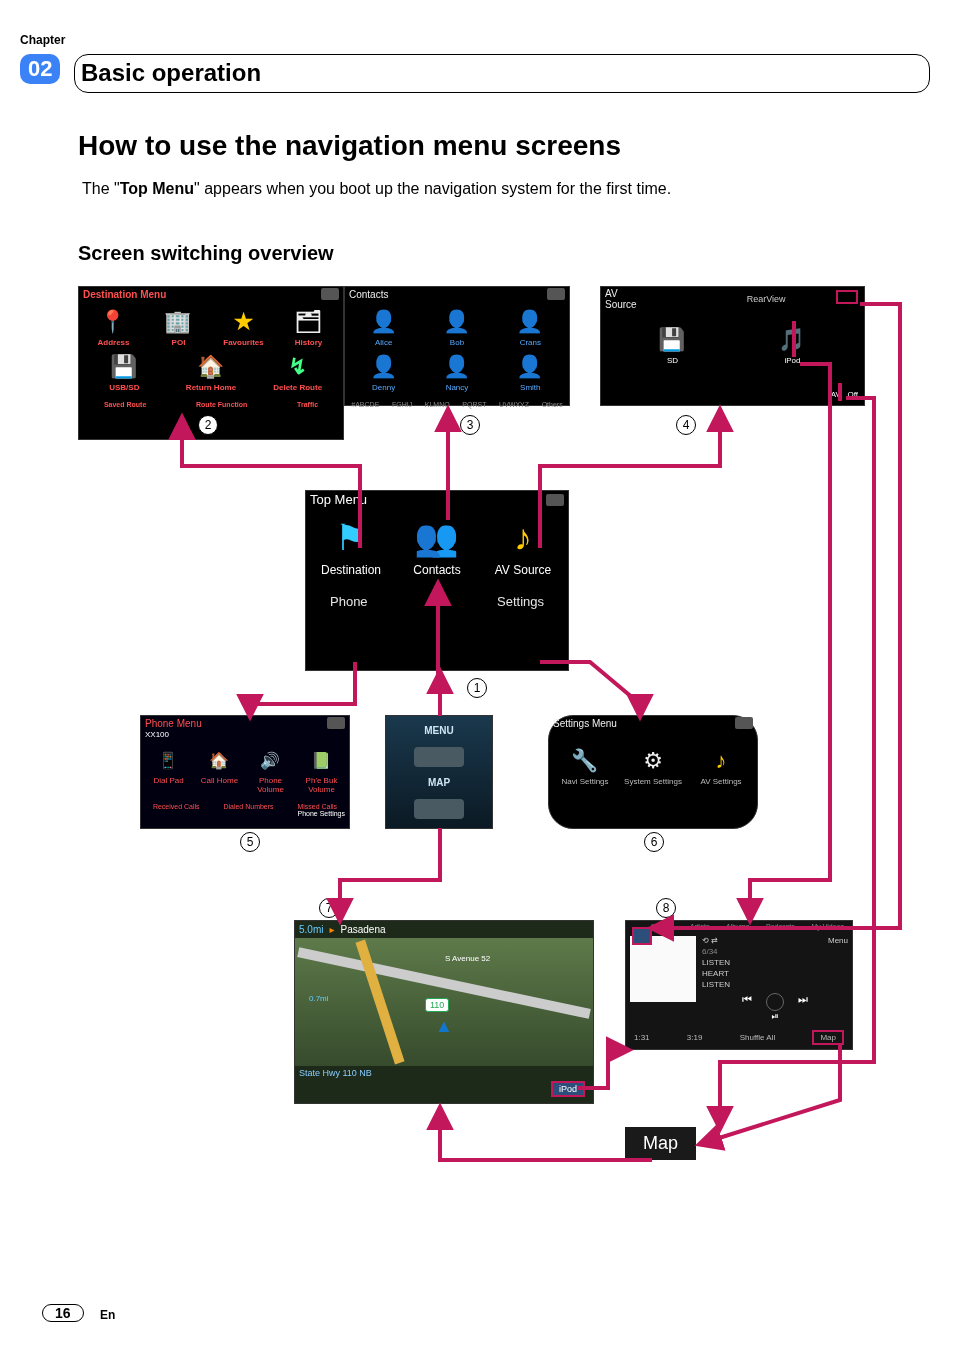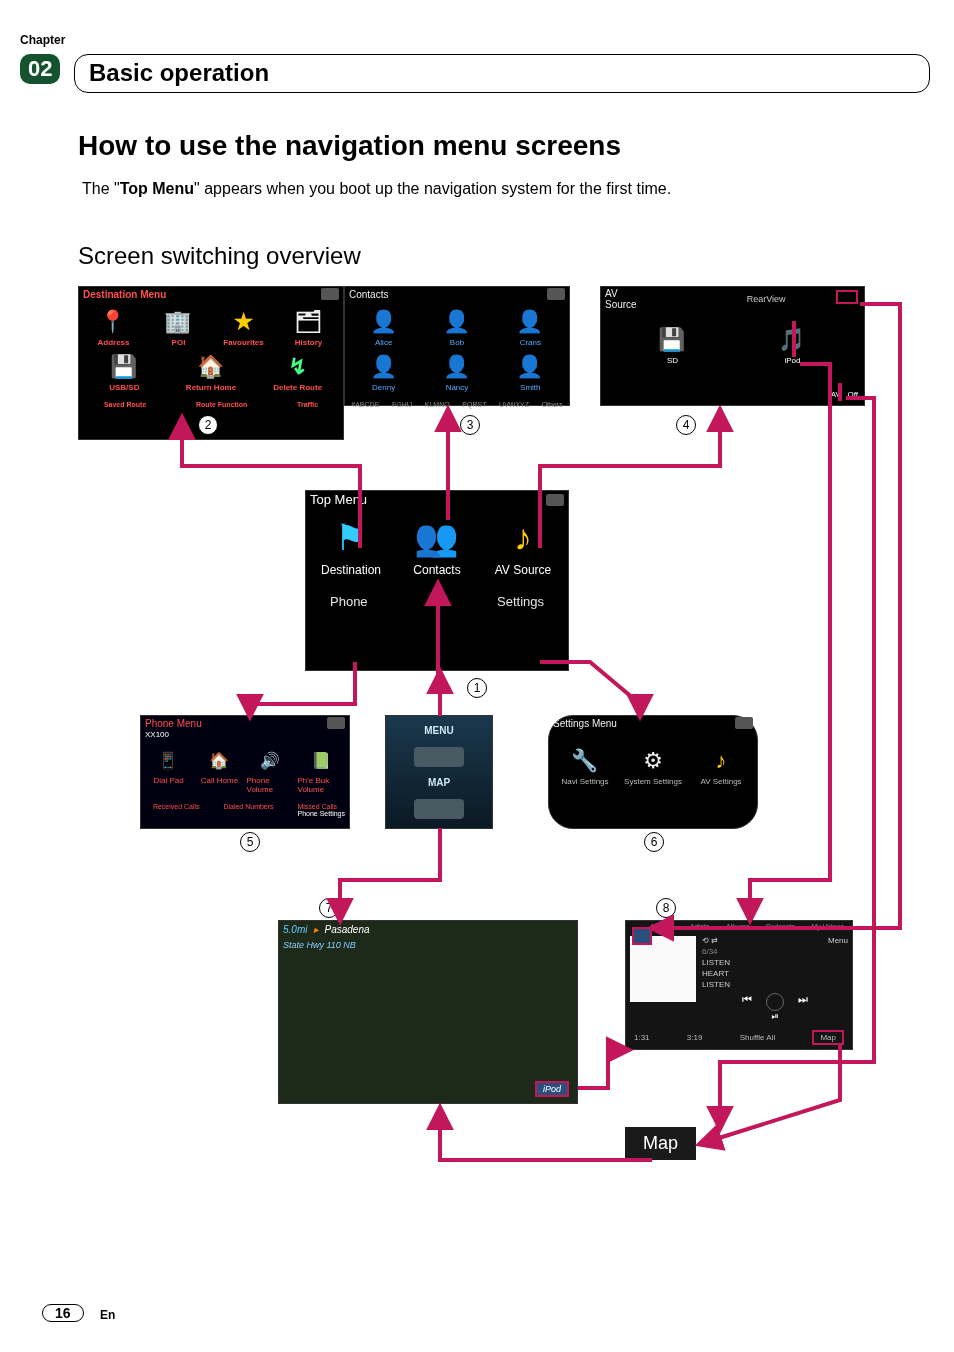--- a/index.html
+++ b/index.html
@@ -19,90 +19,90 @@
   }
   .chapter-label{
     position:absolute;
     left:20px; top:33px;
     font-size:12px;
     font-weight:bold;
   }
   .badge02{
     position:absolute;
     left:20px; top:54px;
-    background:#14532d;
+    background:#3b82f6;
     color:#fff;
     font-weight:bold;
     font-size:22px;
     padding:2px 8px;
     border-radius:10px;
   }
   .chapter-title-bar{
     position:absolute;
     left:74px; top:54px;
     right:24px;
     border:1px solid #000;
     border-radius:14px;
-    padding:4px 14px 5px;
+    padding:4px 6px 5px;
     font-size:24px;
     font-weight:bold;
   }
   .section-title{
     position:absolute;
     left:78px; top:130px;
     font-size:28px;
     font-weight:bold;
   }
   .intro-text{
     position:absolute;
     left:82px; top:180px;
     font-size:16px;
   }
   .intro-text .bold{font-weight:bold;}
   .sub-title{
     position:absolute;
     left:78px; top:242px;
-    font-size:24px;
-    font-weight:normal;
+    font-size:20px;
+    font-weight:bold;
   }
   .screenshot{
     position:absolute;
     background:#000;
     color:#eee;
     font-size:9px;
     border:1px solid #333;
   }
   
   .sc2{left:78px;  top:286px; width:266px; height:154px;font-weight:bold;}
   .sc3{left:344px; top:286px; width:226px; height:120px;}
   .sc4{left:600px; top:286px; width:265px; height:120px;}
   .sc1{left:305px; top:490px; width:264px; height:181px;}
   .sc5{left:140px; top:715px; width:210px; height:114px;}
   .sc7m{left:385px;top:715px; width:108px; height:114px;}
   .sc6{left:548px; top:715px; width:210px; height:114px;border-radius:25px;}
-  .sc7{left:278px; top:920px; width:300px; height:184px;font-style:italic;}
+  .sc7{left:294px; top:920px; width:300px; height:184px;}
   .sc8{left:625px; top:920px; width:228px; height:130px;}
 
   
   .ss-bar{
     display:flex;
     justify-content:space-between;
     align-items:center;
     padding:1px 4px;
     font-size:10px;
   }
   .ss-bar .back-icon{
     width:18px;height:12px;
     background:#555;border-radius:2px;
     display:inline-block;
   }
   .icon-grid{display:flex;flex-wrap:wrap;justify-content:space-around;padding:4px 2px;}
   .ico{display:flex;flex-direction:column;align-items:center;width:60px;margin:3px 0;}
   .ico .glyph{height:28px;width:28px;display:flex;align-items:center;justify-content:center;font-size:22px;}
-  .ico .lbl{font-size:8px;color:#5af;margin-top:2px;text-align:left;}
+  .ico .lbl{font-size:8px;color:#5af;margin-top:2px;text-align:center;}
   .sc5 .ico .lbl, .sc2 .ico .lbl{color:#ff4f4f;}
   .ss-strip{font-size:7px;color:#888;display:flex;justify-content:space-around;padding-top:2px;}
 
   
   .sc1 .icon-grid .ico{width:80px;}
   .sc1 .icon-grid .ico .glyph{height:46px;width:46px;font-size:36px;}
   .sc1 .icon-grid .ico .lbl{font-size:12px;color:#fff;}
   .sc1 .btm-row{display:flex;justify-content:space-between;padding:6px 24px;font-size:13px;color:#e5e5e5;margin-top:4px;}
 
   
@@ -406,20 +406,28 @@
       </div>
   </div>
 </div>
 
 <div class="screenshot sc7">
   <div class="map-top">
     <span class="dist">5.0mi</span>
     <span style="color:#f80">▸</span>
     <span>Pasadena</span>
   </div>
+  <div class="map-body">
+    <div class="road" style="left:0;top:40px;width:100%;height:10px;transform:rotate(12deg)"></div>
+    <div class="road" style="left:80px;top:0;width:10px;height:100%;background:#e0b040;transform:rotate(-18deg)"></div>
+    <span style="position:absolute;left:150px;top:16px;font-size:8px;color:#fff">S Avenue 52</span>
+    <span class="hwy-badge">110</span>
+    <span style="position:absolute;left:14px;top:56px;font-size:8px;color:#6cf">0.7mi</span>
+    <span style="position:absolute;left:140px;top:78px;color:#17c;font-size:18px">▲</span>
+  </div>
   <div class="map-btm">
     <span class="state">State Hwy 110 NB</span>
   </div>
   <span class="ipod-badge">iPod</span>
 </div>
 
 <div class="screenshot sc8">
   <span class="back-corner"></span>
   <div class="strip">
     <span></span>

